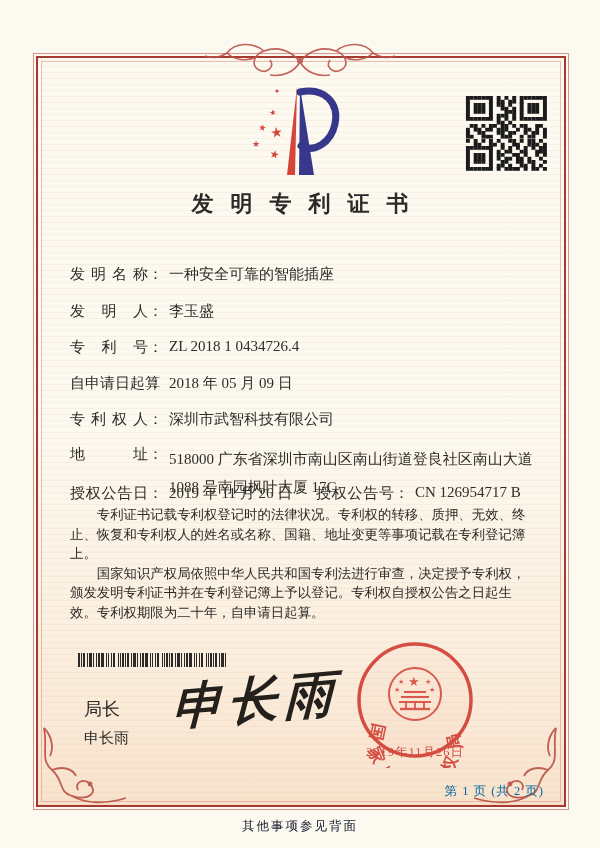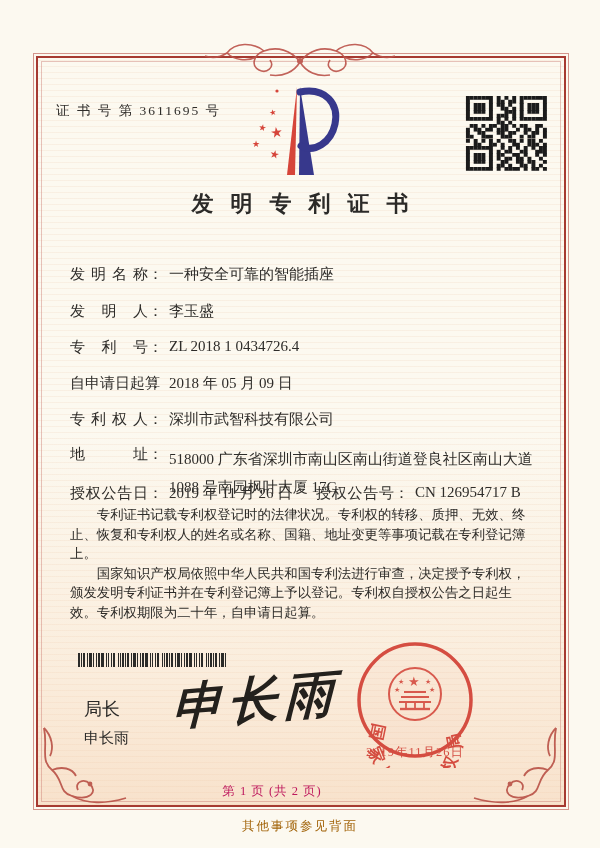--- a/index.html
+++ b/index.html
@@ -66,22 +66,22 @@
   .sig-name{left:84px;top:729px;font-size:15px;font-family:"Liberation Sans",sans-serif;color:#2b2a28;}
   .autograph{
     left:172px;top:668px;width:150px;
     font-size:50px;font-weight:600;letter-spacing:6px;color:#24211d;
     transform:rotate(-5deg) skewX(-6deg);
     font-style:italic;white-space:nowrap;
   }
   
   .seal{left:350px;top:638px;opacity:0.88;}
   
-  .pageinfo{left:0;top:783px;width:544px;text-align:center;font-size:12.5px;letter-spacing:1px;color:#be185d;}
-  .backnote{left:0;top:818px;width:600px;text-align:center;font-size:12.5px;letter-spacing:2px;color:#a16207;}
+  .pageinfo{left:0;top:783px;width:544px;text-align:right;font-size:12.5px;letter-spacing:1px;color:#0369a1;}
+  .backnote{left:0;top:818px;width:600px;text-align:center;font-size:12.5px;letter-spacing:2px;color:#0f172a;}
   .corner{pointer-events:none;}
   .corner.right{transform:scaleX(-1);}
 </style>
 </head>
 <body>
 
 <div class="page">
 
   <div class="frame"></div>
 
@@ -94,21 +94,20 @@
       <g transform="translate(194,0) scale(-1,1)">
         <path d="M97,26 C88,14 74,10 61,15 C50,19 48,30 56,34 C64,38 72,31 67,24"></path>
         <path d="M61,15 C50,6 32,6 24,17 C31,24 44,26 53,21"></path>
         <path d="M97,26 C91,36 80,41 67,39"></path>
         <path d="M24,17 C16,22 8,22 2,20"></path>
       </g>
       <circle cx="97" cy="25" r="3" fill="#bb5249" stroke="none"></circle>
     </g>
   </svg>
 
-  <div class="abs certno">证 书 号 第 3611695 号</div>
 
   <svg class="abs" style="left:240px;top:78px;" width="110" height="110" viewBox="0 0 110 110">
     <g font-family="DejaVu Sans, sans-serif" fill="#d6453a">
       <text x="30" y="38" font-size="8" transform="rotate(-14 30 38)">★</text>
       <text x="18" y="52" font-size="9" transform="rotate(10 18 52)">★</text>
       <text x="31" y="60" font-size="14" transform="rotate(-8 31 60)">★</text>
       <text x="12" y="69" font-size="9">★</text>
       <text x="29" y="79" font-size="11" transform="rotate(12 29 79)">★</text>
       <circle cx="37" cy="13" r="1.6"></circle>
     </g>

